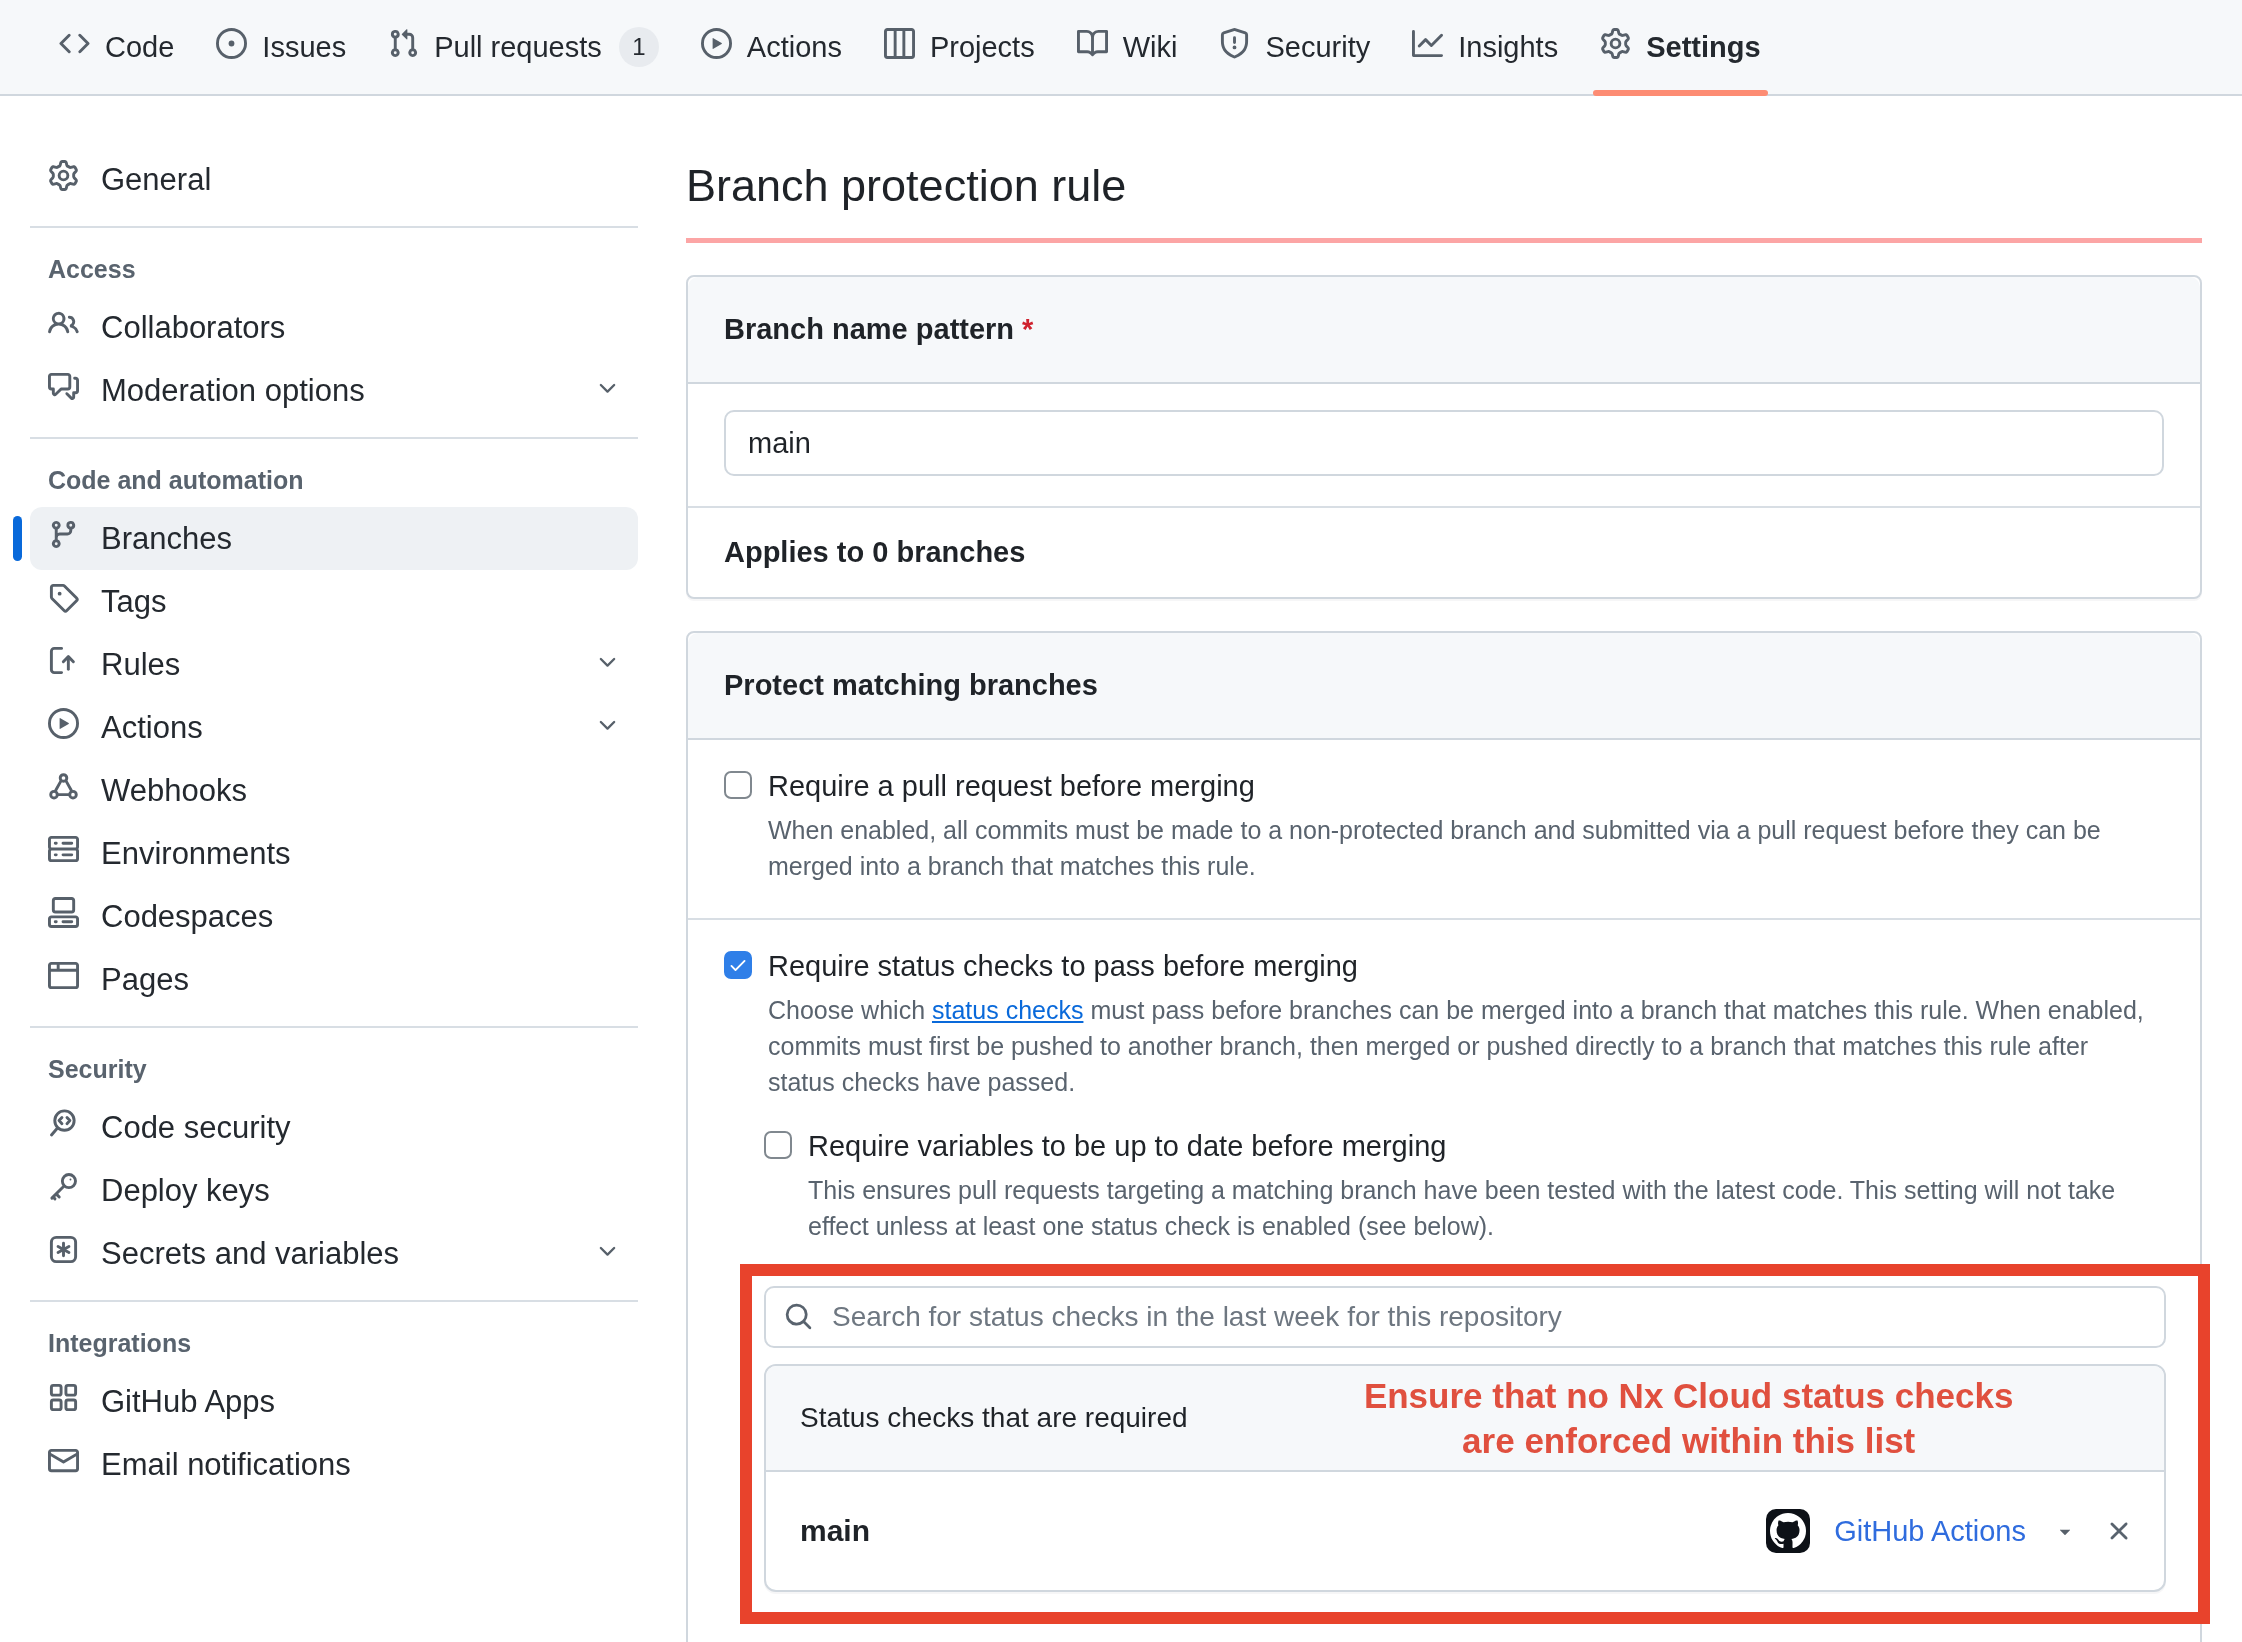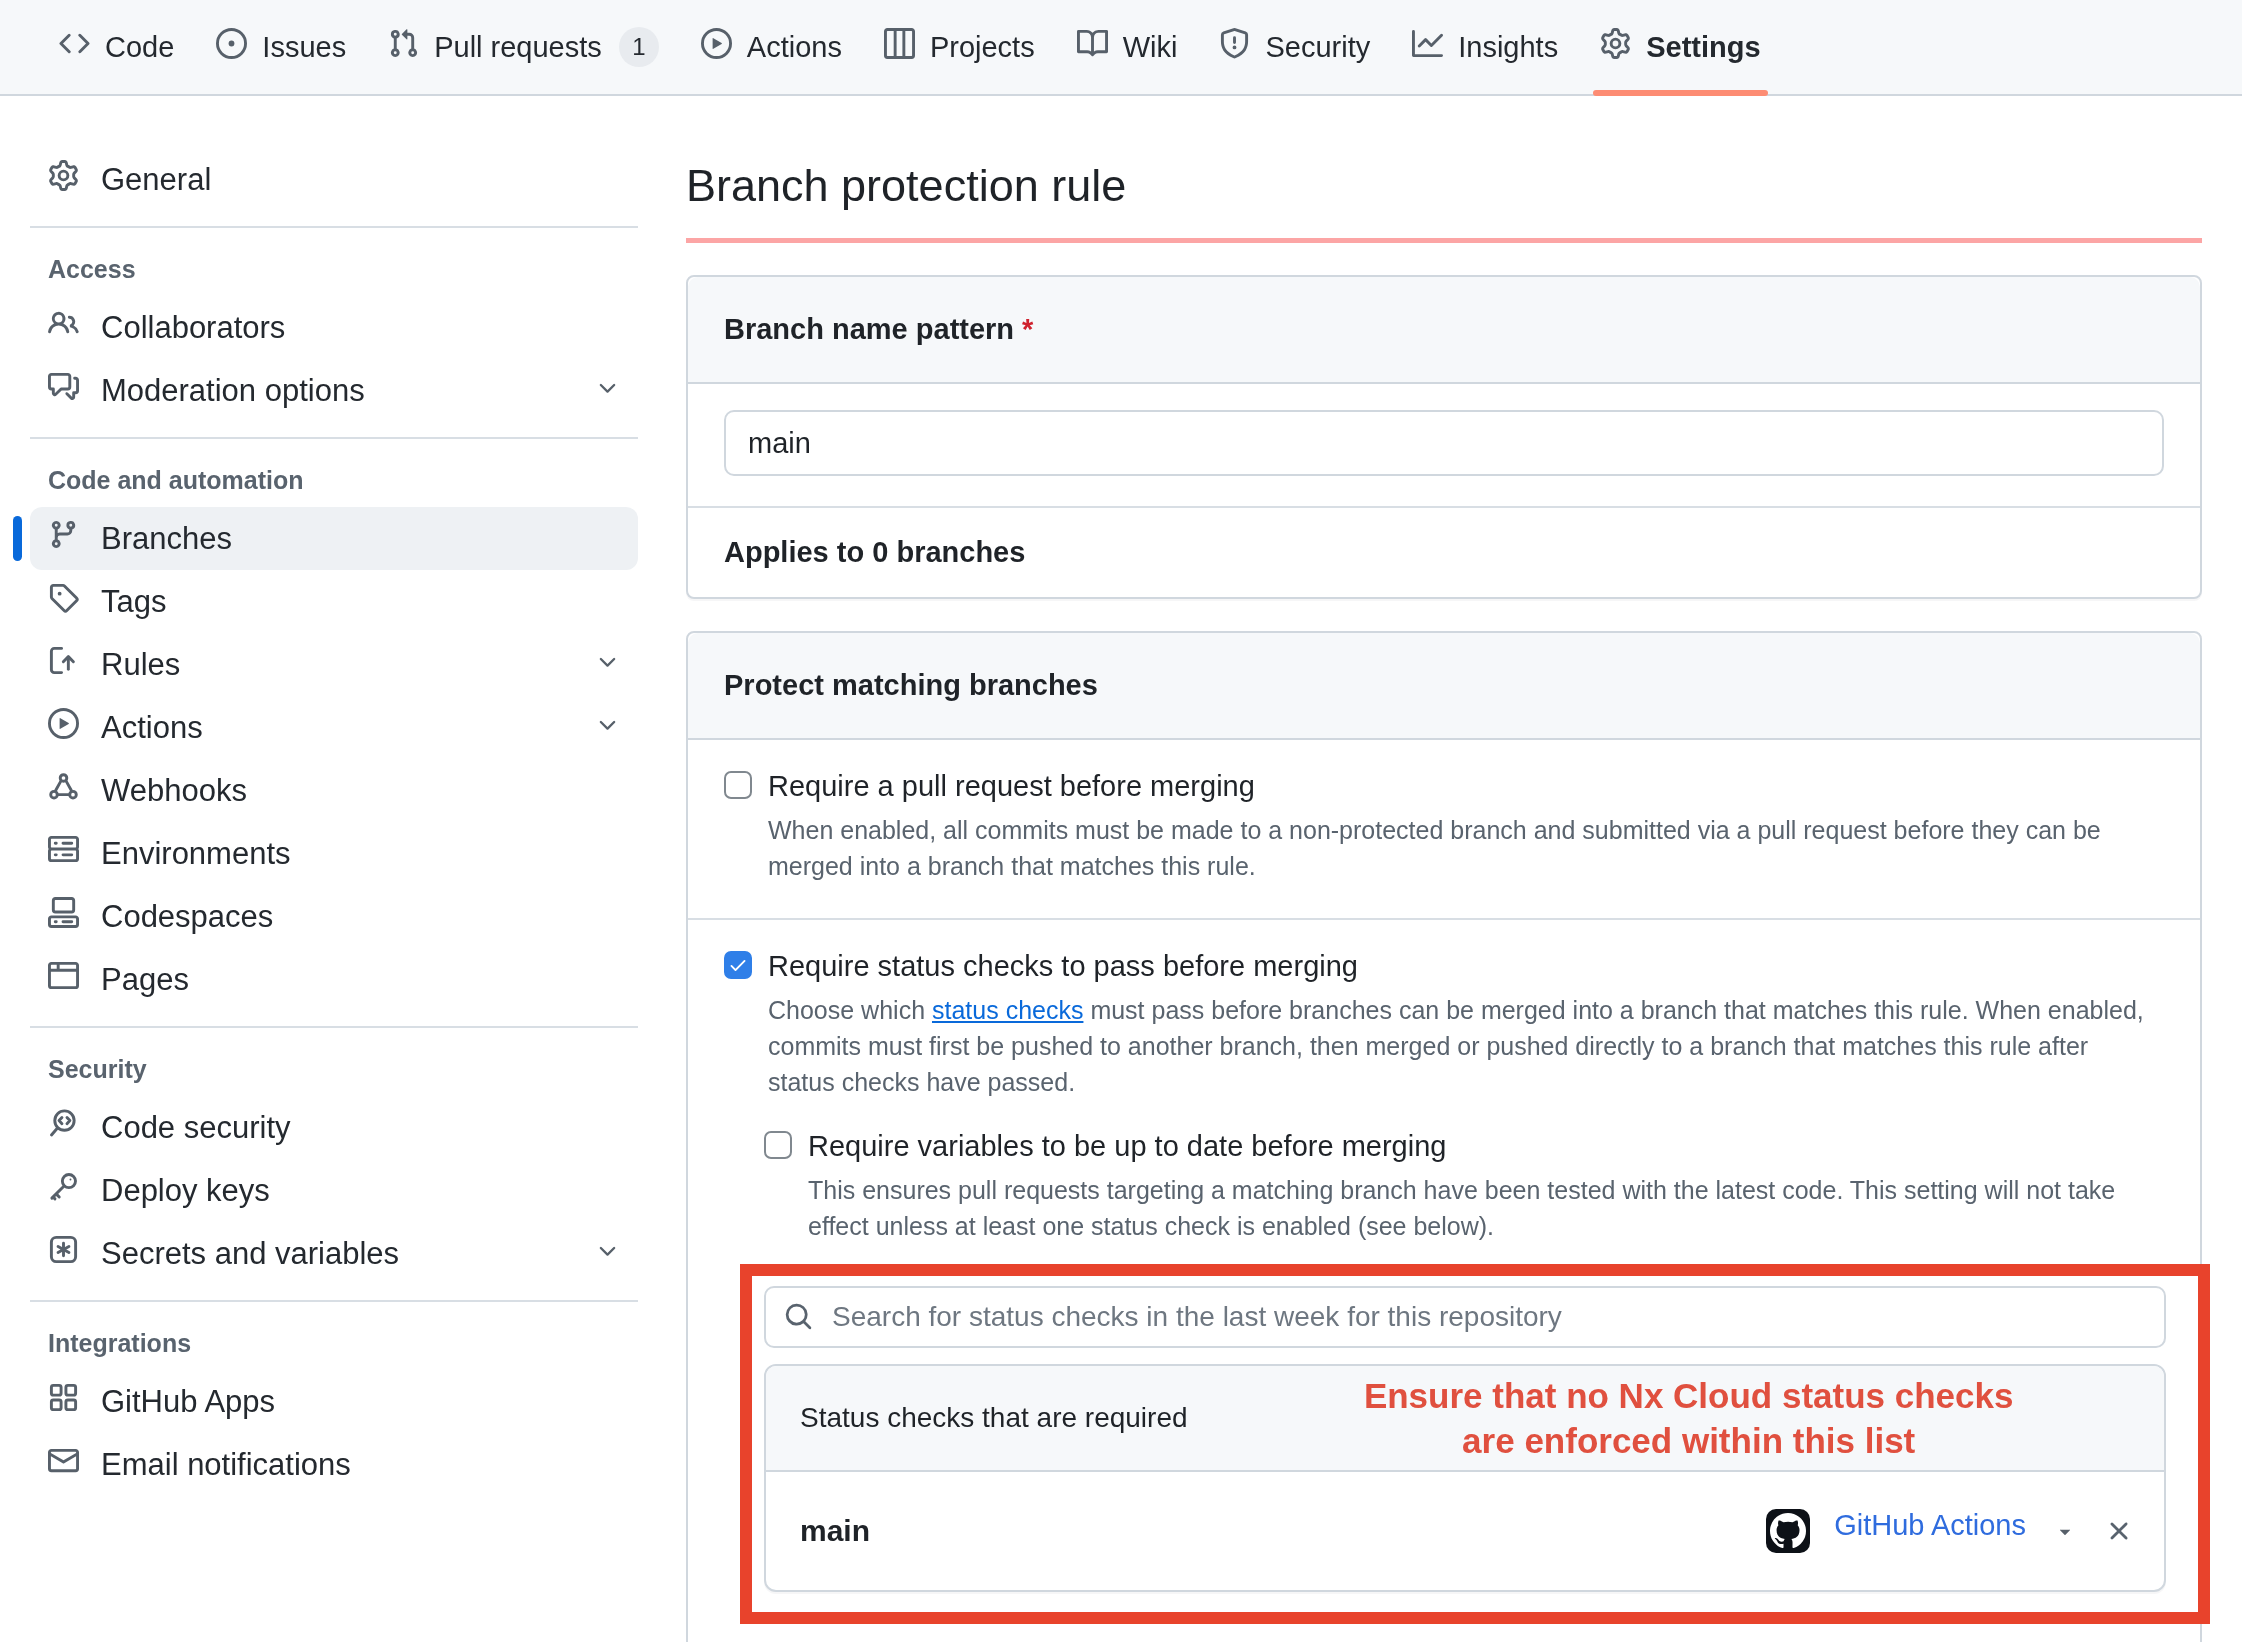--- a/index.html
+++ b/index.html
@@ -71,21 +71,21 @@
   .search-input::placeholder { color:#6e7781; }
 
   .checks-table { margin-top:16px; border:2px solid #d0d7de; border-radius:12px;
     background:#fff; overflow:hidden; box-shadow:0 2px 0 rgba(31,35,40,.04); }
   .checks-head { position:relative; background:#f6f8fa; border-bottom:2px solid #d0d7de;
     height:106px; display:flex; align-items:center; padding:0 34px; font-size:28px; }
   .annotation { position:absolute; left:36%; right:4%; text-align:center; color:#e0503f;
     font-weight:700; font-size:35px; line-height:45px; }
   .check-row { height:118px; display:flex; align-items:center; padding:0 30px 0 34px; }
   .row-name { font-size:30px; font-weight:700; }
-  .row-right { margin-left:auto; display:flex; gap:24px; }
+  .row-right { margin-left:auto; display:flex; align-items:center; gap:24px; }
   .gh-avatar { width:44px; height:44px; border-radius:10px; background:#0d1117;
     display:flex; align-items:center; justify-content:center; }
   .gh-avatar svg { width:36px; height:36px; color:#fff; }
   .gh-link { font-size:29px; font-weight:500; color:#2f6cde; cursor:pointer; }
   .caret-btn svg { width:22px; height:22px; color:#57606a; }
   .close-btn svg { width:30px; height:30px; color:#59636e; }
   .caret-btn, .close-btn { cursor:pointer; display:flex; align-items:center; margin-left:4px; }
 </style>
 </head>
 <body>

